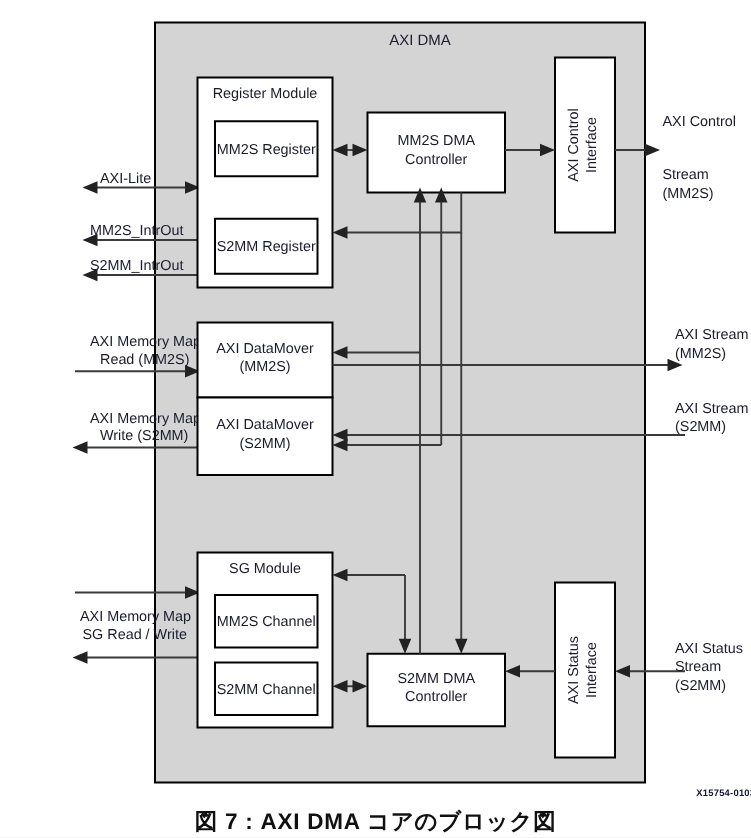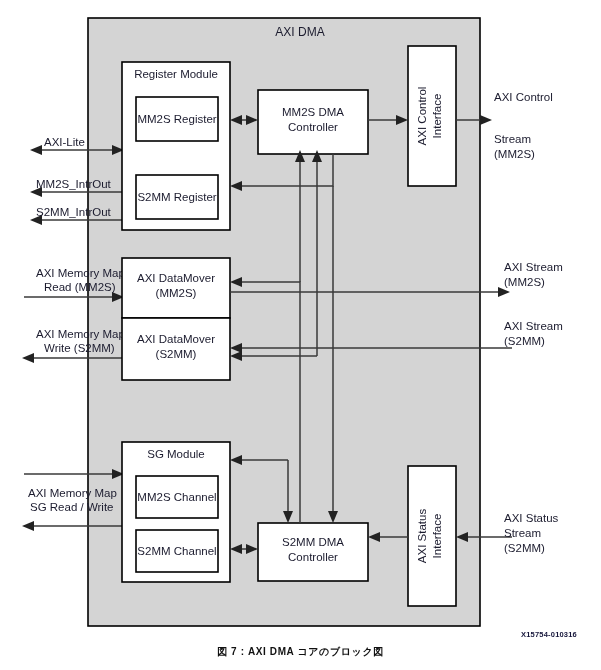--- a/index.html
+++ b/index.html
@@ -12,20 +12,21 @@
     height: 670px;
     font-family: "Liberation Sans", sans-serif;
     position: relative;
     overflow: hidden;
   }
   #figure-root {
     position: absolute;
     left: 0; top: 0;
     width: 530px;
     height: 670px;
+    padding-left: 36px;
   }
   svg {
     display: block;
   }
   .blk-fill { fill: #ffffff; stroke: #000000; stroke-width: 1.6; }
   .outer-fill { fill: #d4d4d4; stroke: #000000; stroke-width: 1.6; }
   .wire { stroke: #3a3a3a; stroke-width: 1.5; fill: none; }
   .wire-head { fill: #222222; }
   .lbl {
     font-family: "Liberation Sans", sans-serif;
@@ -57,21 +58,21 @@
     fill: #15153a;
     letter-spacing: 0.2px;
   }
   .caption {
     position: absolute;
     left: 0;
     top: 645px;
     width: 601px;
     text-align: center;
     font-family: "Liberation Sans", sans-serif;
-    font-size: 10px;
+    font-size: 18px;
     font-weight: bold;
     color: #111111;
     letter-spacing: 0.6px;
   }
 </style>
 </head>
 <body>
 
 <div id="figure-root">
 <svg width="601" height="640" viewBox="0 0 601 640" xmlns="http://www.w3.org/2000/svg">

